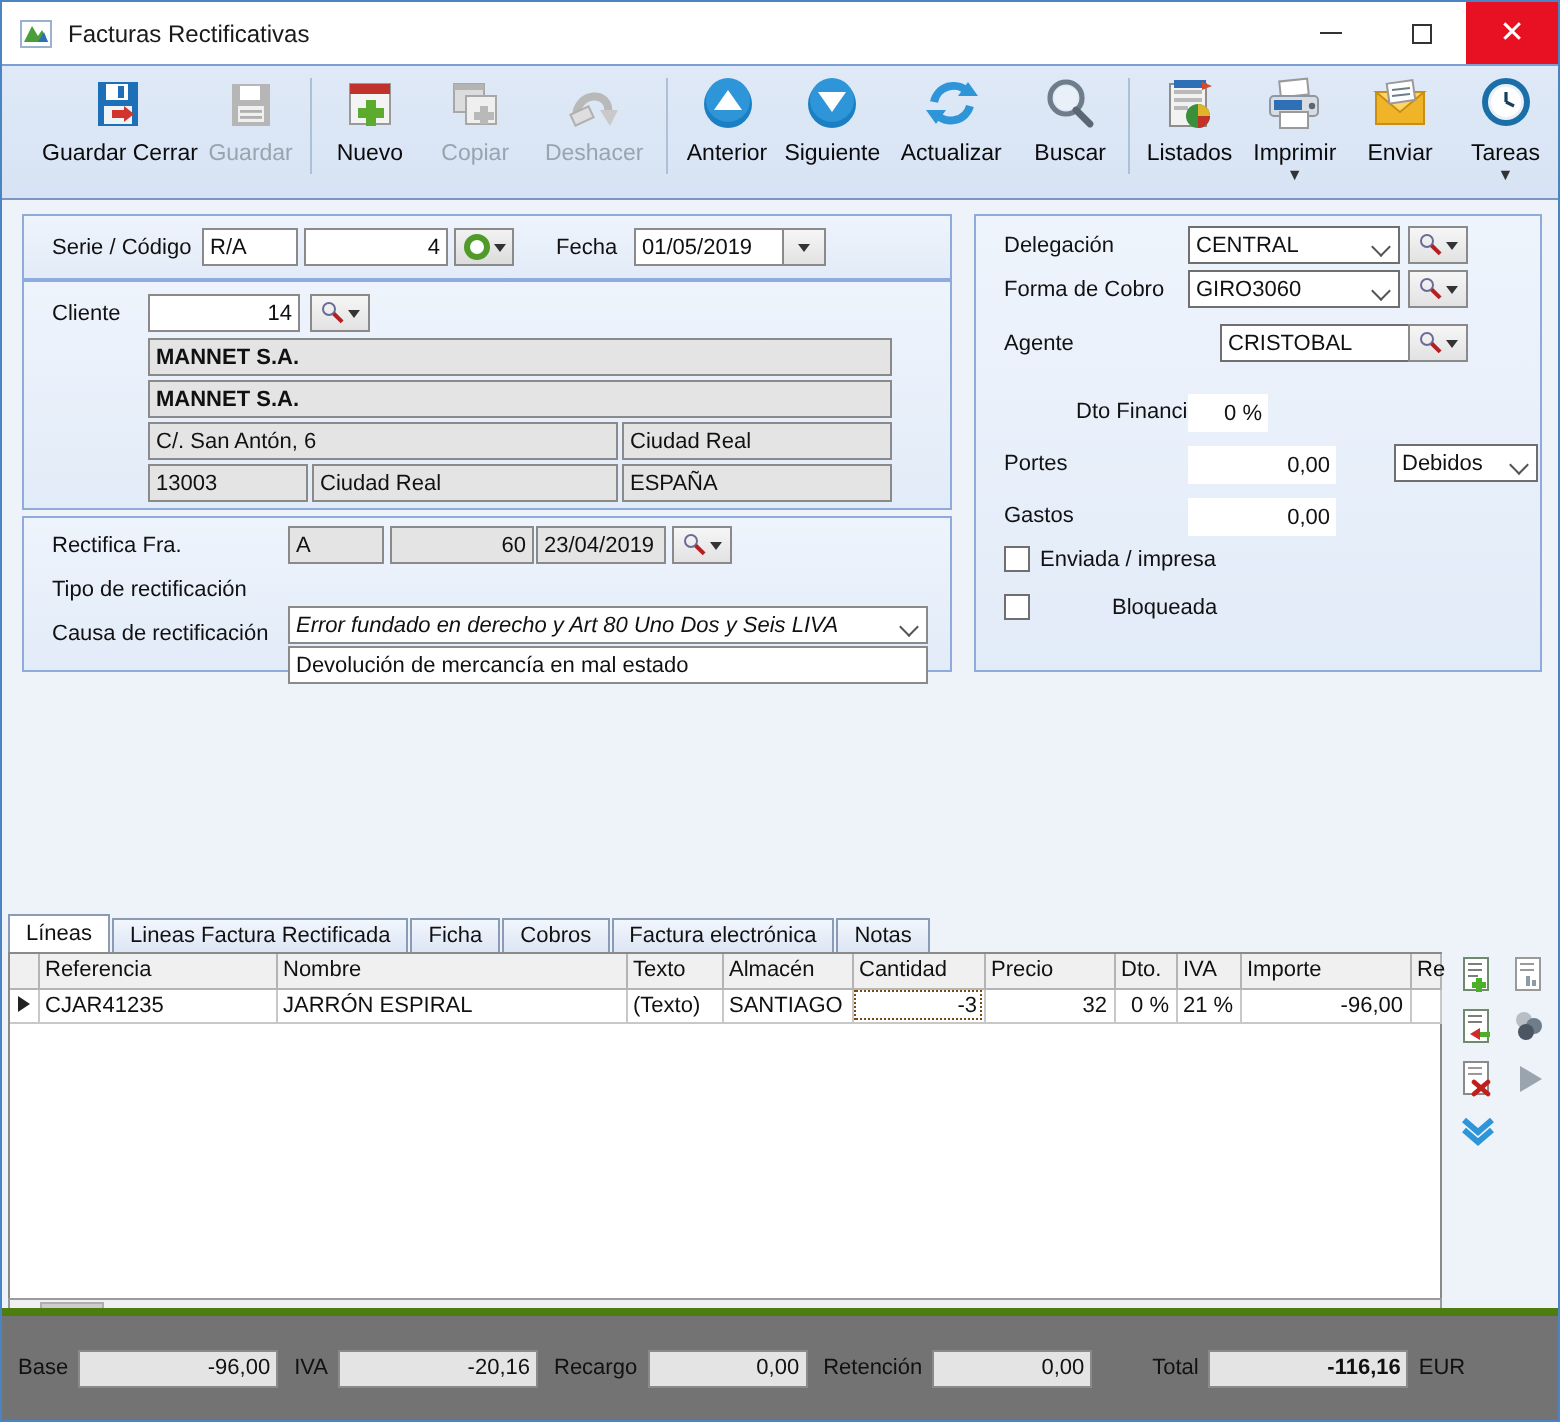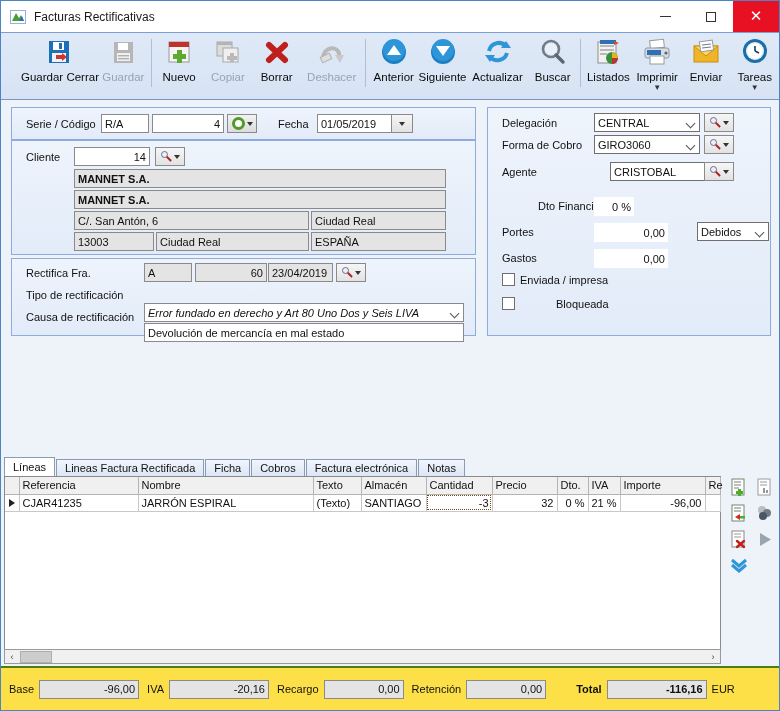--- a/index.html
+++ b/index.html
@@ -156,22 +156,22 @@
   .hs-arrow { width:14px; text-align:center; font-size:9px; color:#444; }
   .hs-thumb { width:32px; height:12px; background:#cdcdcd; border:1px solid #aeaeae; margin-left:1px;}
 
   
   .rail { position:absolute; left:724px; top:378px; width:52px; height:110px; }
   .rail .ri { position:absolute; width:20px; height:20px; }
 
   
   .detail-lbl { position:absolute; font-size:11px; color:#111; }
   .totbar {
-    position:absolute; left:0; bottom:0; width:778px; height:44px;
-    background:#fde047; border-top:2px solid #4d7c0f;
+    position:absolute; left:0; bottom:0; width:778px; height:56px;
+    background:#737373; border-top:4px solid #4d7c0f;
     display:flex; align-items:center;
   }
   .totbar .lbl { margin:0 5px 0 8px; }
   .totbar .fld { position:relative; }
 </style>
 </head>
 <body>
 
 <div class="window">
 
@@ -245,31 +245,20 @@
           <rect x="6" y="5" width="15" height="14" fill="#dcdcdc" stroke="#a8a8a8"></rect>
           <rect x="6" y="5" width="15" height="3" fill="#b4b4b4"></rect>
           <rect x="12" y="11" width="15" height="14" fill="#efefef" stroke="#a8a8a8"></rect>
           <rect x="19" y="16" width="4" height="9" fill="#b9b9b9"></rect>
           <rect x="16" y="19" width="10" height="4" fill="#b9b9b9"></rect>
         </svg>
       </span>
       <span class="tb-lbl">Copiar</span>
     </div>
 
-    <div class="tb-item">
-      <span class="tb-ico">
-        <svg width="34" height="32" viewBox="0 0 34 32">
-          <g stroke="#c0201b" stroke-width="6" stroke-linecap="round">
-            <line x1="9" y1="8" x2="25" y2="23"></line>
-            <line x1="25" y1="8" x2="9" y2="23"></line>
-          </g>
-        </svg>
-      </span>
-      <span class="tb-lbl">Borrar</span>
-    </div>
 
     <div class="tb-item disabled tb-wide">
       <span class="tb-ico">
         <svg width="34" height="32" viewBox="0 0 34 32">
           <path d="M8 22 C8 8, 26 8, 24 20" stroke="#b9b9b9" stroke-width="4" fill="none"></path>
           <polygon points="20,18 29,18 25,26" fill="#c9c9c9"></polygon>
           <rect x="6" y="18" width="10" height="6" fill="#dedede" stroke="#b0b0b0" transform="rotate(-25 11 21)"></rect>
         </svg>
       </span>
       <span class="tb-lbl">Deshacer</span>
@@ -656,19 +645,19 @@
 
     <div class="totbar">
       <span class="lbl">Base</span>
       <div class="fld ro right" style="width:100px;">-96,00</div>
       <span class="lbl">IVA</span>
       <div class="fld ro right" style="width:100px;">-20,16</div>
       <span class="lbl">Recargo</span>
       <div class="fld ro right" style="width:80px;">0,00</div>
       <span class="lbl">Retención</span>
       <div class="fld ro right" style="width:80px;">0,00</div>
-      <span class="lbl" style="font-weight:bold; margin-left:30px;">Total</span>
+      <span class="lbl" style="font-weight:normal; margin-left:30px;">Total</span>
       <div class="fld ro right" style="width:100px; font-weight:bold;">-116,16</div>
       <span class="lbl" style="margin-left:5px;">EUR</span>
     </div>
 
   </div>
 </div>
 
 </body></html>

